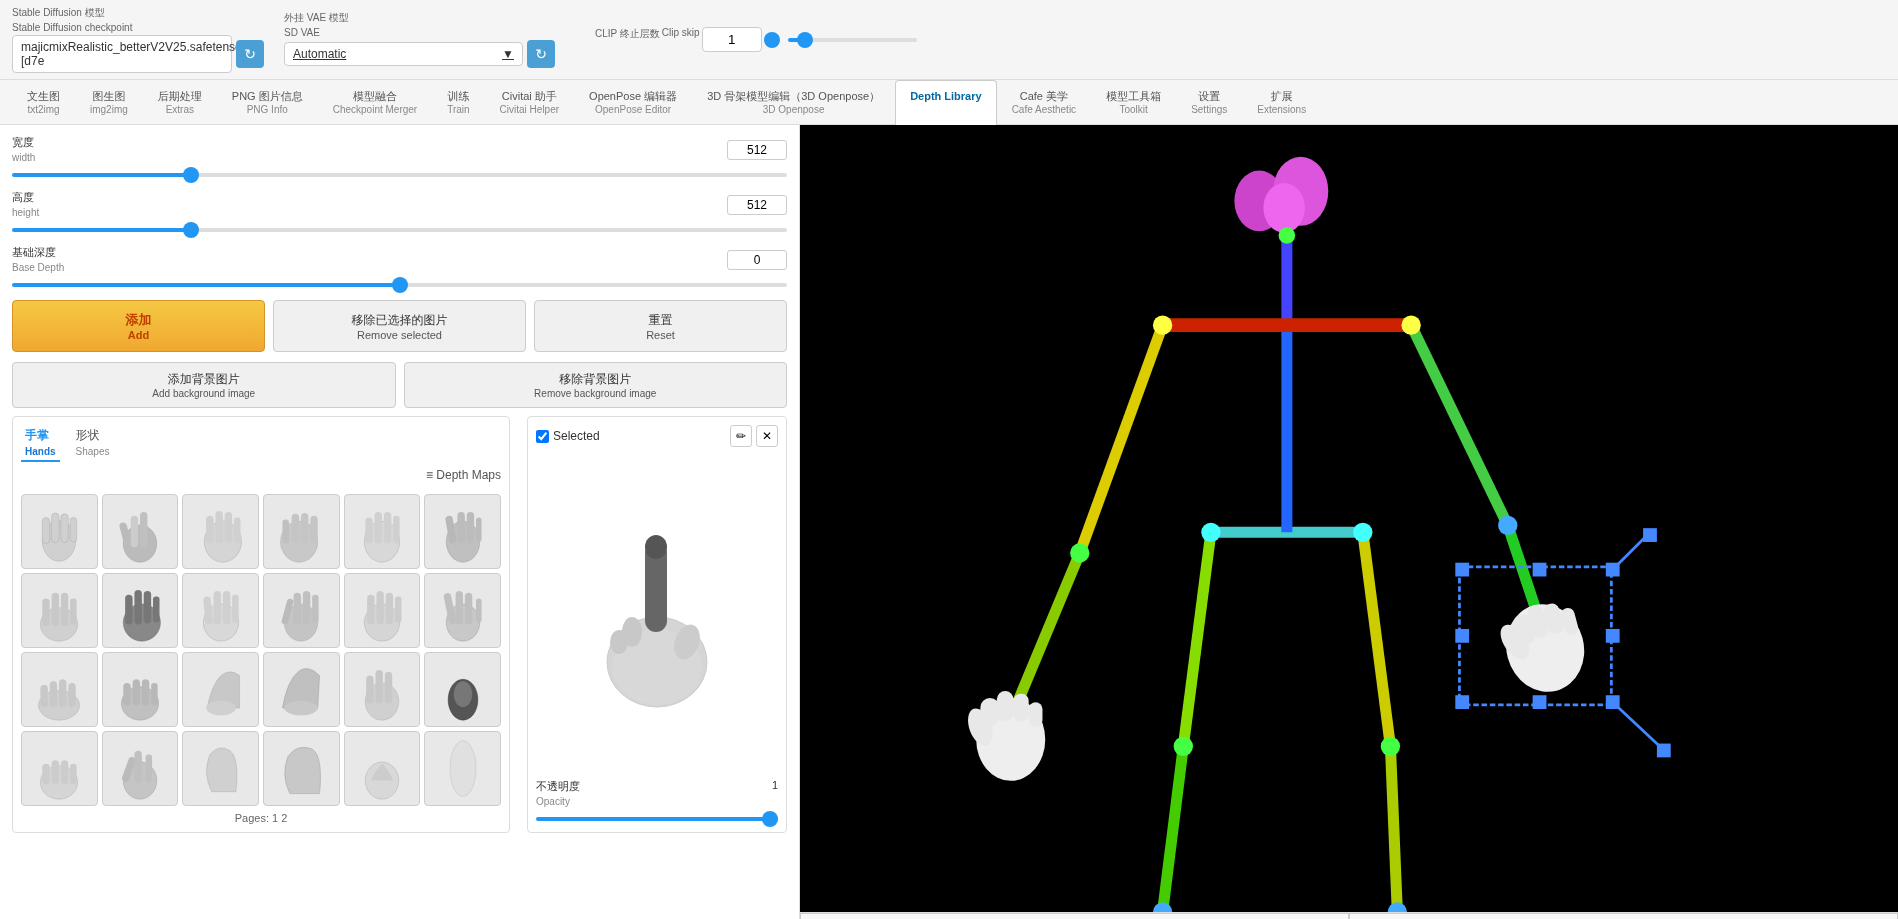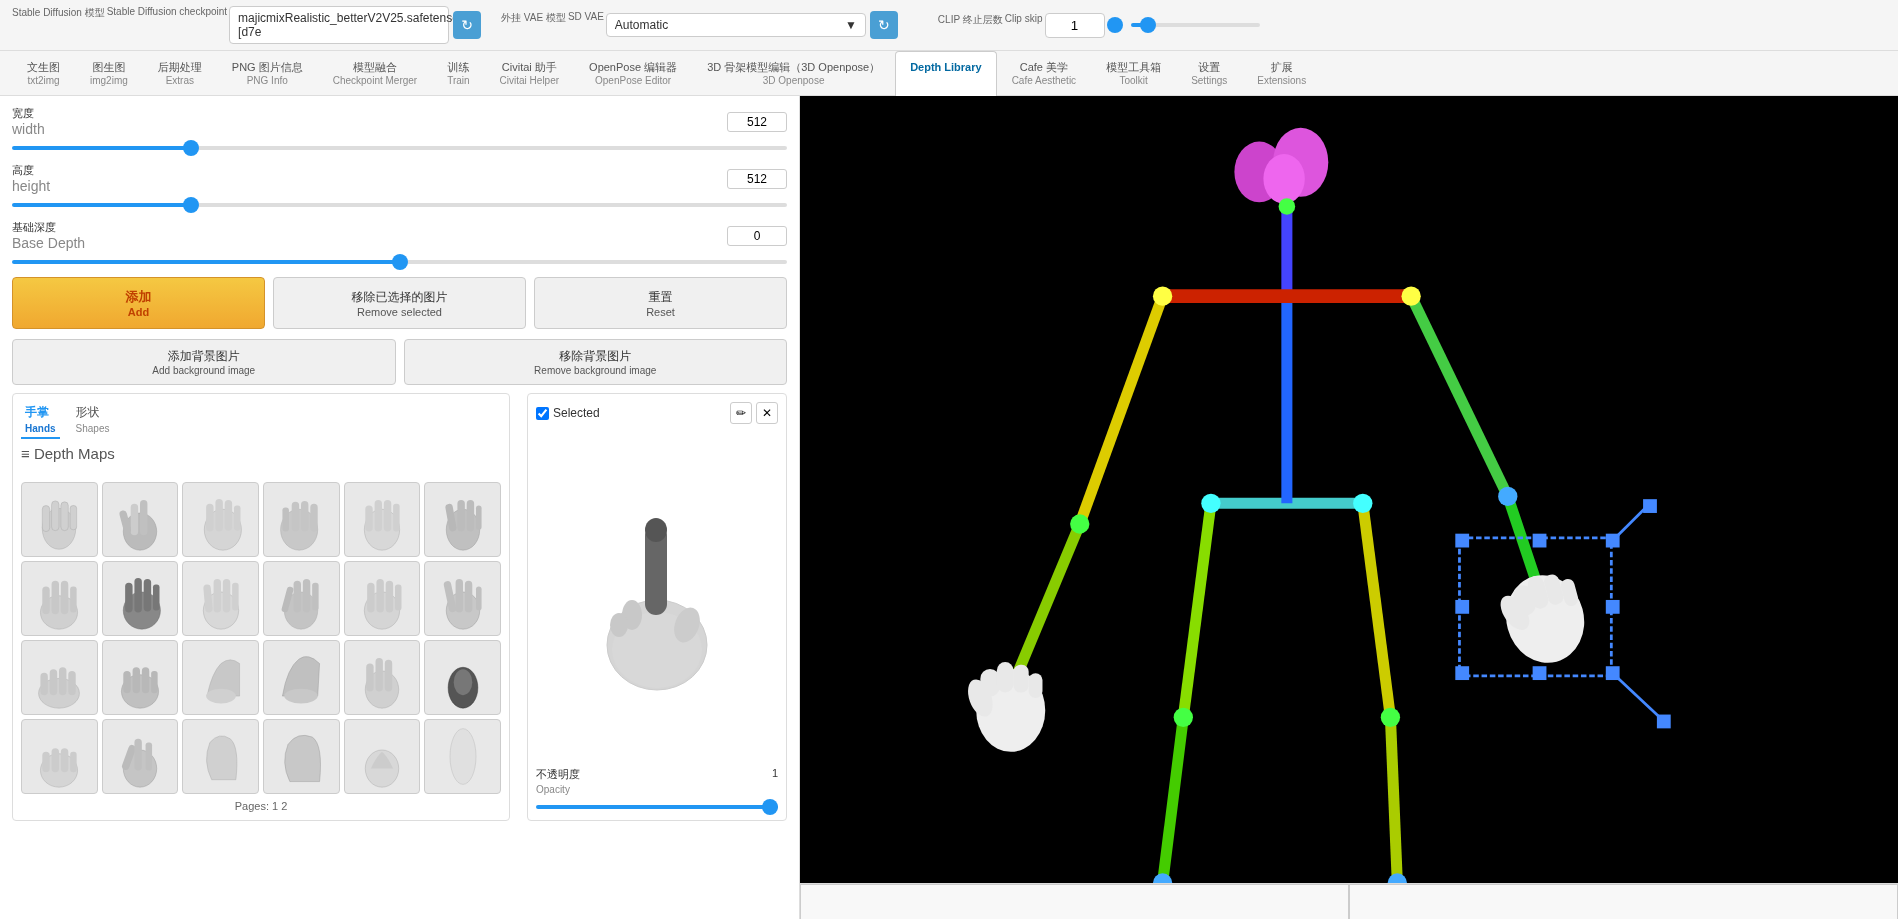--- a/index.html
+++ b/index.html
@@ -1,19 +1,19 @@
 <!DOCTYPE html>
 <html><head>
   <meta charset="utf-8">
   <style>
     * { box-sizing: border-box; margin: 0; padding: 0; }
     body { font-family: 'Arial', sans-serif; font-size: 12px; background: #f0f0f0; color: #333; overflow: hidden; width: 1898px; height: 919px; }
 
     .top-bar { background: #f5f5f5; padding: 6px 12px; border-bottom: 1px solid #ddd; display: flex; align-items: center; gap: 20px; }
-    .model-section { display: flex; flex-direction: row; gap: 2px; }
+    .model-section { display: flex; flex-direction: column; gap: 2px; }
     .model-label { font-size: 10px; color: #666; }
     .model-dropdown { display: flex; align-items: center; gap: 4px; }
     .model-select { background: #fff; border: 1px solid #ccc; border-radius: 4px; padding: 4px 8px; font-size: 12px; width: 220px; display: flex; align-items: center; justify-content: space-between; cursor: pointer; }
     .refresh-btn { background: #4a9fd4; border: none; border-radius: 4px; width: 28px; height: 28px; cursor: pointer; display: flex; align-items: center; justify-content: center; color: white; font-size: 14px; }
     .clip-section { display: flex; flex-direction: row; gap: 2px; margin-left: auto; }
     .clip-input { border: 1px solid #ccc; border-radius: 4px; padding: 4px 8px; width: 60px; text-align: center; }
     .clip-slider-row { display: flex; align-items: center; gap: 8px; }
     .clip-slider { width: 280px; }
 
     .nav-tabs { display: flex; background: #f5f5f5; border-bottom: 1px solid #ddd; padding: 0 12px; }
@@ -22,21 +22,21 @@
     .nav-tab .tab-cn { font-size: 11px; }
     .nav-tab .tab-en { font-size: 10px; color: #888; }
 
     .main-area { display: flex; height: calc(919px - 38px - 44px); }
 
     .left-panel { width: 800px; min-width: 800px; padding: 10px 12px; overflow-y: auto; background: #fff; border-right: 1px solid #ddd; }
 
     .slider-group { margin-bottom: 10px; }
     .slider-labels { display: flex; justify-content: space-between; align-items: center; margin-bottom: 2px; }
     .slider-label-cn { font-size: 11px; color: #333; }
-    .slider-label-en { font-size: 14px; color: #888; }
+    .slider-label-en { font-size: 10px; color: #888; }
     .slider-value-input { border: 1px solid #ccc; border-radius: 3px; padding: 2px 6px; width: 60px; text-align: center; font-size: 12px; }
     input[type=range] { width: 100%; cursor: pointer; accent-color: #2196F3; height: 4px; }
 
     .buttons-row { display: flex; gap: 8px; margin: 10px 0; }
     .btn-add { flex: 1; background: linear-gradient(to bottom, #f5c842, #f0a830); border: 1px solid #d4922a; border-radius: 4px; padding: 10px; cursor: pointer; text-align: center; font-size: 13px; font-weight: bold; }
     .btn-add .btn-cn { color: #c04000; }
     .btn-add .btn-en { color: #c04000; font-size: 11px; }
     .btn-secondary { flex: 1; background: #f0f0f0; border: 1px solid #ccc; border-radius: 4px; padding: 10px; cursor: pointer; text-align: center; font-size: 12px; }
     .btn-secondary .btn-cn { color: #333; }
     .btn-secondary .btn-en { color: #555; font-size: 11px; }
@@ -46,21 +46,21 @@
     .btn-bg .btn-cn { font-size: 12px; color: #333; }
     .btn-bg .btn-en { font-size: 10px; color: #555; }
 
     .library-section { display: flex; gap: 17px; margin-top: 8px; }
     .library-left { flex: 1; border: 1px solid #ddd; border-radius: 4px; padding: 8px; }
     .library-tabs { display: flex; gap: 12px; margin-bottom: 6px; }
     .lib-tab { padding: 2px 4px; cursor: pointer; font-size: 12px; color: #555; border-bottom: 2px solid transparent; }
     .lib-tab.active { border-bottom-color: #2196F3; color: #2196F3; font-weight: bold; }
     .lib-tab .tab-en { font-size: 10px; color: #888; }
     .lib-tab.active .tab-en { color: #1976D2; }
-    .depth-maps-header { display: flex; align-items: center; gap: 6px; margin-bottom: 20px; font-size: 15px; color: #555; }
+    .depth-maps-header { display: flex; align-items: center; gap: 6px; margin-bottom: 12px; font-size: 12px; color: #555; justify-content: flex-end; }
     .hand-grid { display: grid; grid-template-columns: repeat(6, 1fr); gap: 4px; }
     .hand-thumb { background: #e8e8e8; border: 1px solid #ccc; border-radius: 4px; height: 75px; cursor: pointer; display: flex; align-items: center; justify-content: center; overflow: hidden; }
     .hand-thumb svg { width: 60px; height: 65px; }
     .pages-indicator { text-align: center; font-size: 11px; color: #666; margin-top: 6px; }
 
     .library-right { width: 260px; border: 1px solid #ddd; border-radius: 4px; padding: 8px; display: flex; flex-direction: column; }
     .selected-header { display: flex; align-items: center; justify-content: space-between; margin-bottom: 6px; }
     .selected-checkbox-row { display: flex; align-items: center; gap: 4px; font-size: 12px; }
     .selected-actions { display: flex; gap: 4px; }
     .icon-btn { background: none; border: 1px solid #ccc; border-radius: 3px; width: 22px; height: 22px; cursor: pointer; display: flex; align-items: center; justify-content: center; font-size: 12px; }
@@ -113,21 +113,21 @@
         <span>▼</span>
       </div>
       <button class="refresh-btn">↻</button>
     </div>
   </div>
 
   <div class="model-section">
     <span class="model-label">外挂 VAE 模型</span>
     <span class="model-label">SD VAE</span>
     <div class="model-dropdown">
-      <div class="model-select" style="width: 260px;">
+      <div class="model-select" style="width: 239px; text-decoration: underline;">
         <span>Automatic</span>
         <span>▼</span>
       </div>
       <button class="refresh-btn">↻</button>
     </div>
   </div>
 
   <div class="clip-section" style="margin-left: 20px;">
     <span class="model-label">CLIP 终止层数</span>
     <span class="model-label">Clip skip</span>

